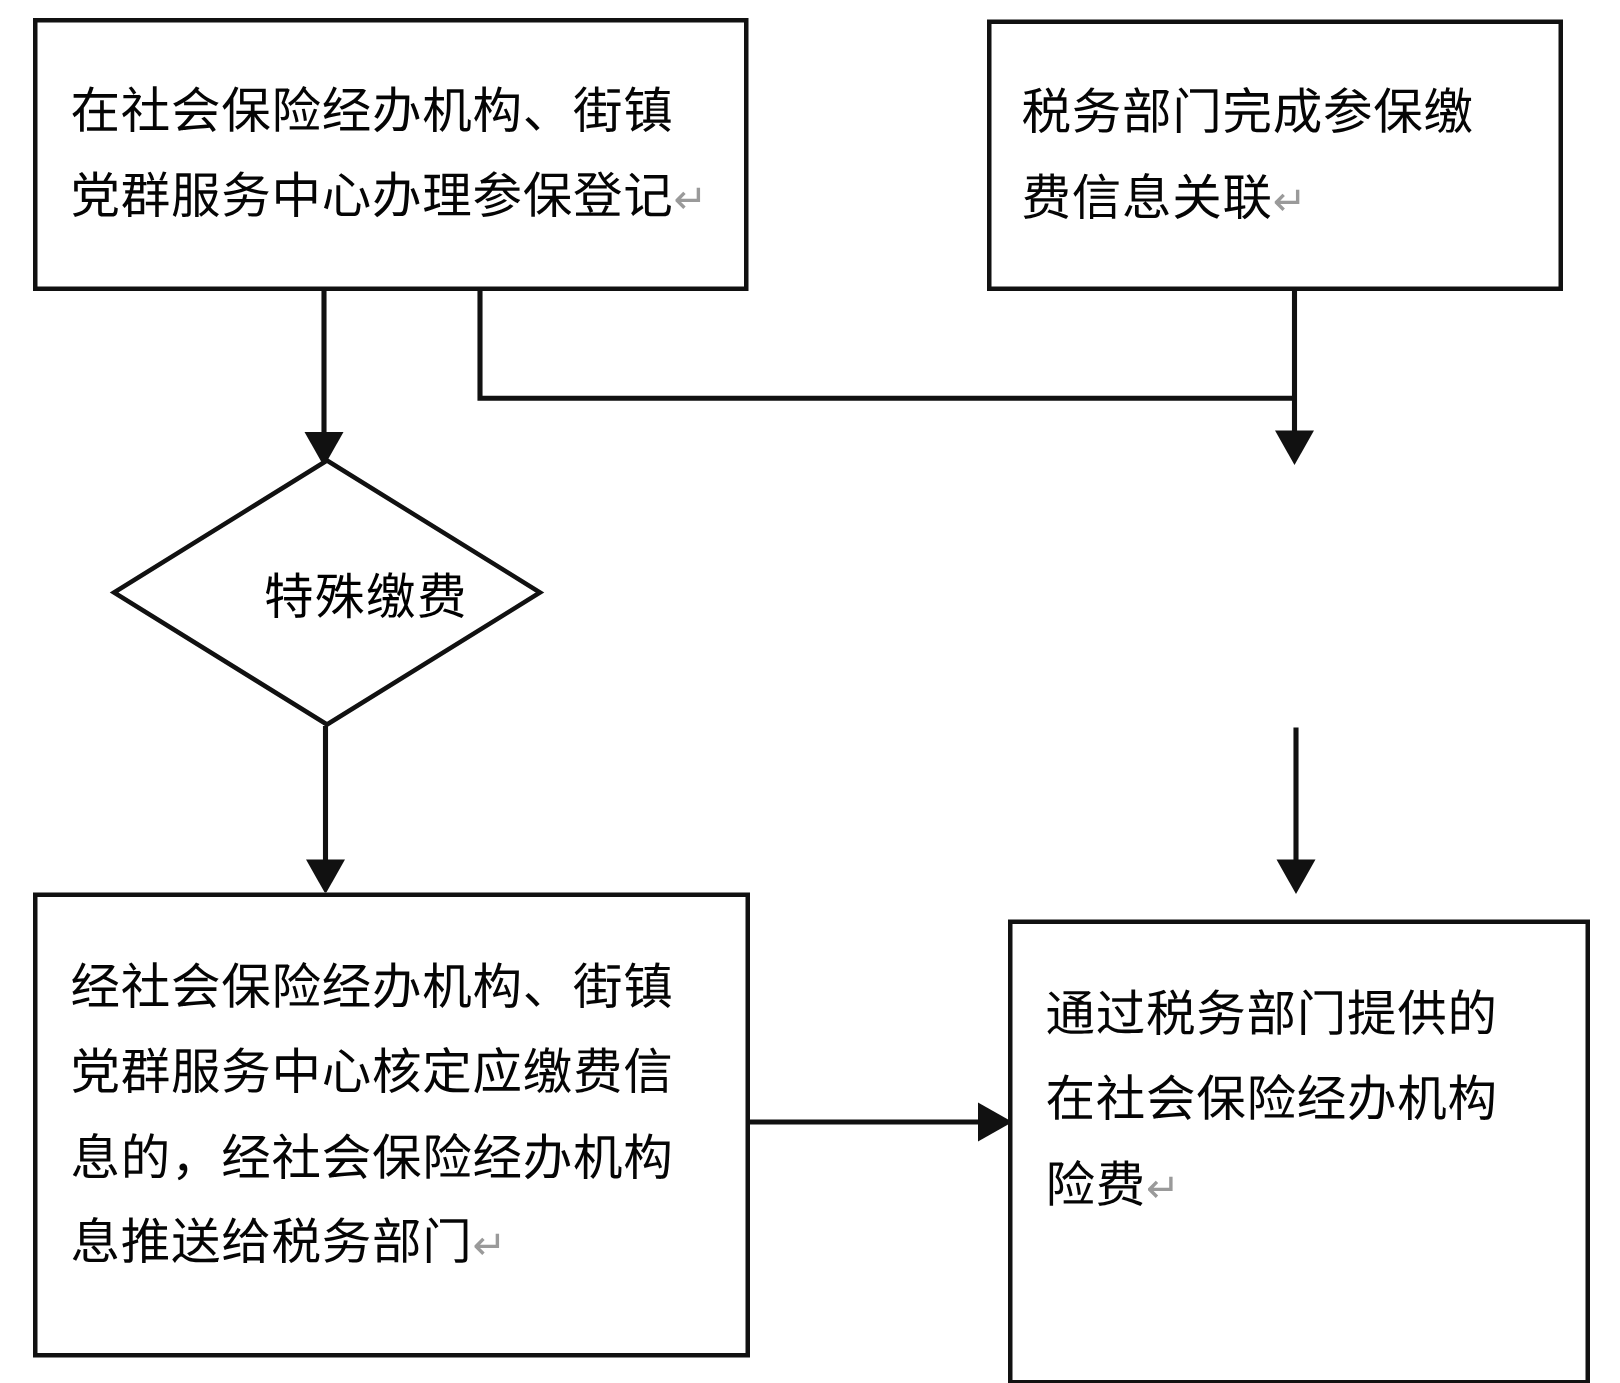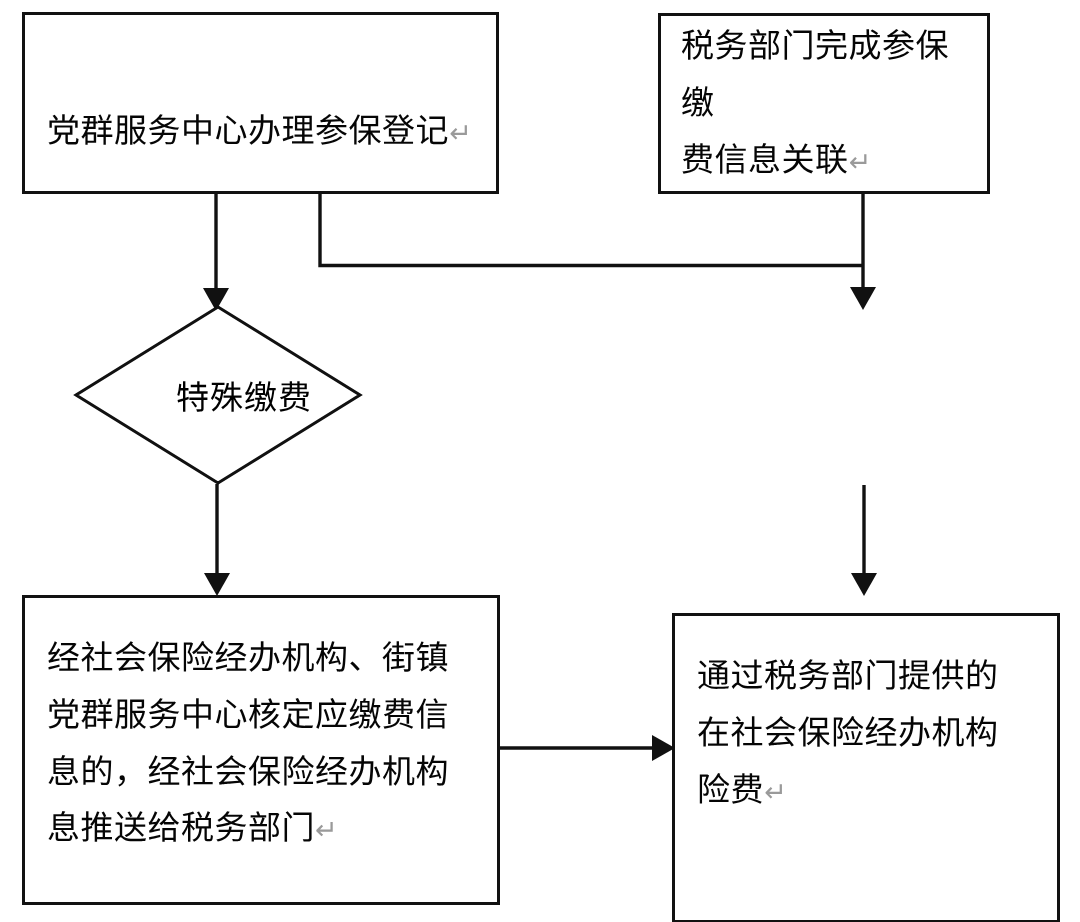--- a/index.html
+++ b/index.html
@@ -114,36 +114,36 @@
       <polygon points="851,573 877,573 864,596" fill="#111111"></polygon>
     </g>
 
     <g>
       <line x1="500" y1="748" x2="660" y2="748" stroke="#111111" stroke-width="3.4"></line>
       <polygon points="652,735 652,761 675,748" fill="#111111"></polygon>
     </g>
   </svg>
 
   <div class="node-box" style="left:22px; top:12px; width:477px; height:182px;">
-    <span class="box-text" style="padding:0 20px 0 22px;"><br><span>党群服务中心办理参保登记</span><span class="pilcrow">↵</span></span>
+    <span class="box-text" style="padding:0 20px 0 22px;"><span>在社会保险经办机构、街镇</span><br><span>党群服务中心办理参保登记</span><span class="pilcrow">↵</span></span>
   </div>
 
-  <div class="node-box" style="left:658px; top:13px; width:332px; height:181px;">
+  <div class="node-box" style="left:658px; top:13px; width:384px; height:181px;">
     <span class="box-text" style="padding:0 14px 0 20px;"><span>税务部门完成参保缴</span><br><span>费信息关联</span><span class="pilcrow">↵</span></span>
   </div>
 
   <div class="node-diamond" style="left:74px; top:305px; width:288px; height:180px;">
     <svg width="288" height="180" viewBox="0 0 288 180" xmlns="http://www.w3.org/2000/svg">
       <polygon points="144,2 286,90 144,178 2,90" fill="#ffffff" stroke="#111111" stroke-width="3"></polygon>
     </svg>
     <span class="diamond-label" style="padding-left:26px;">特殊缴费</span>
   </div>
 
 
-  <div class="node-box align-top" style="left:22px; top:595px; width:478px; height:310px;font-family:Liberation Serif, serif;">
+  <div class="node-box align-top" style="left:22px; top:595px; width:478px; height:310px;">
     <span class="box-text" style="padding:32px 16px 0 22px;"><span>经社会保险经办机构、街镇</span><br><span>党群服务中心核定应缴费信</span><br><span>息的，经社会保险经办机构</span><br><span>息推送给税务部门</span><span class="pilcrow">↵</span></span>
   </div>
 
   <div class="node-box align-top" style="left:672px; top:595px; width:388px; height:310px;margin-top:18px;">
     <span class="box-text" style="padding:32px 12px 0 22px;"><span>通过税务部门提供的</span><br><span>在社会保险经办机构</span><br><span>险费</span><span class="pilcrow">↵</span></span>
   </div>
 
 </div>
 
 </body></html>

